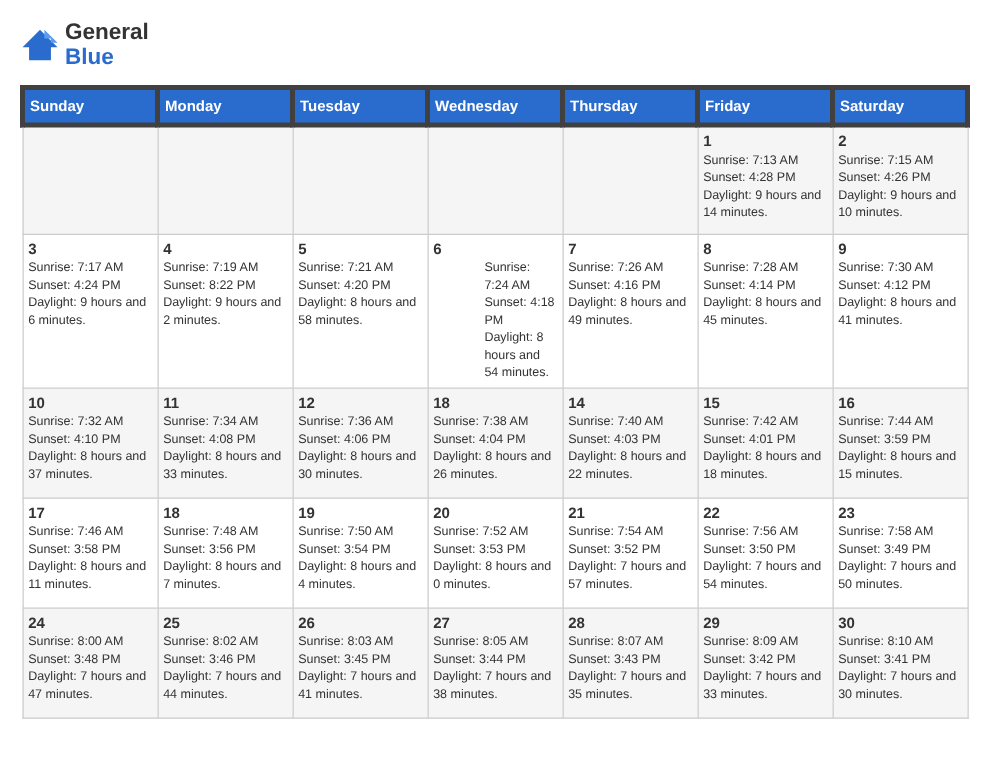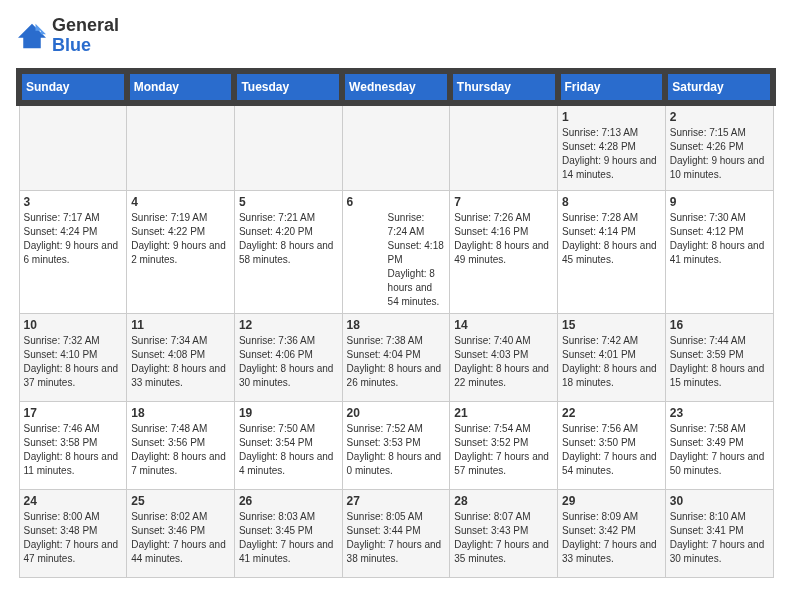--- a/index.html
+++ b/index.html
@@ -50,21 +50,21 @@
       border-collapse: collapse;
       table-layout: fixed;
     }
     thead th {
       background: #2a6ccd;
       color: #fff;
       font-size: 12px;
       font-weight: bold;
       padding: 6px 4px;
       text-align: left;
-      border: 6px solid #404040;
+      border: 4px solid #404040;
     }
     tbody td {
       border: 1px solid #ccc;
       vertical-align: top;
       padding: 4px;
       font-size: 10px;
       color: #333;
       height: 88px;
       background: #fff;
     }
@@ -137,21 +137,21 @@
       <tr>
         <td>
           <span class="day-number">3</span>
           <div class="day-info" style="white-space: pre-line;">Sunrise: 7:17 AM
 Sunset: 4:24 PM
 Daylight: 9 hours and 6 minutes.</div>
         </td>
         <td>
           <span class="day-number">4</span>
           <div class="day-info" style="white-space: pre-line;">Sunrise: 7:19 AM
-Sunset: 4:22 PM
+Sunset: 8:22 PM
 Daylight: 9 hours and 2 minutes.</div>
         </td>
         <td>
           <span class="day-number">5</span>
           <div class="day-info" style="white-space: pre-line;">Sunrise: 7:21 AM
 Sunset: 4:20 PM
 Daylight: 8 hours and 58 minutes.</div>
         </td>
         <td>
           <span class="day-number">6</span>

